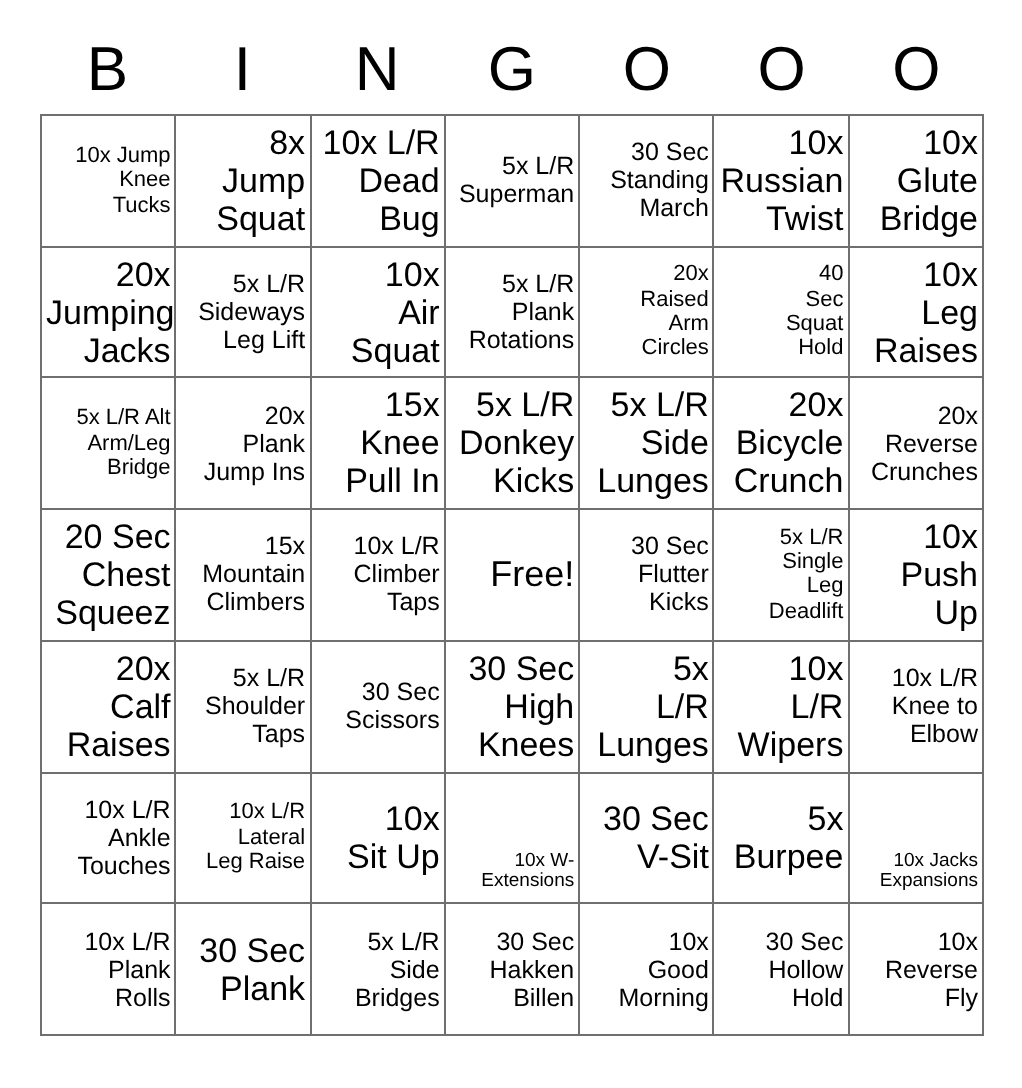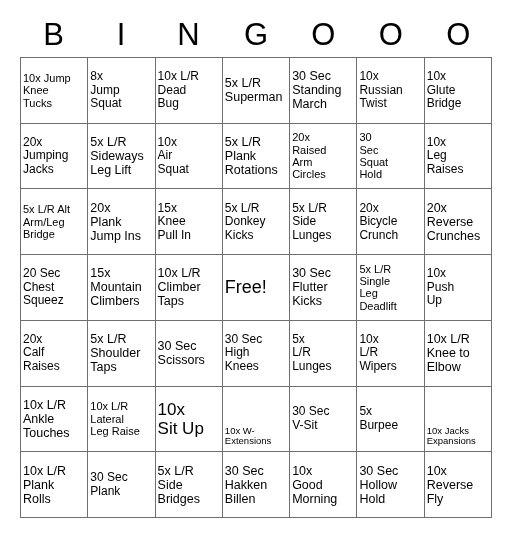--- a/index.html
+++ b/index.html
@@ -58,39 +58,39 @@
     box-sizing: border-box;
     background: #ffffff;
   }
   .cell {
     border-right: 1px solid #6f6f6f;
     border-bottom: 1px solid #6f6f6f;
     box-sizing: border-box;
     display: flex;
     align-items: center;
     justify-content: center;
-    text-align: left;
+    text-align: right;
     padding: 1px 2px;
     overflow: hidden;
     background: #ffffff;
   }
   .cell-text {
     display: block;
     width: 100%;
     line-height: 1.12;
     white-space: pre-line;
     font-family: "Liberation Sans", sans-serif;
     color: #000000;
   }
 
   
   .fs-xs  { font-size: 9.5px; margin-top: 35px; }
   .fs-s   { font-size: 11px; }
   .fs-m   { font-size: 12.5px; }
-  .fs-l   { font-size: 12px; }
+  .fs-l   { font-size: 17px; }
   .fs-xl  { font-size: 17px; }
   .fs-xxl { font-size: 18px; }
 </style>
 </head>
 <body>
 
 <div id="card">
 
   <div id="header-row">
     <div class="header-letter">B</div>
@@ -157,21 +157,21 @@
 Plank
 Rotations</span>
       </div>
       <div class="cell">
         <span class="cell-text fs-s">20x
 Raised
 Arm
 Circles</span>
       </div>
       <div class="cell">
-        <span class="cell-text fs-s">30
+        <span class="cell-text fs-s">40
 Sec
 Squat
 Hold</span>
       </div>
       <div class="cell">
         <span class="cell-text fs-l">10x
 Leg
 Raises</span>
       </div>
       <div class="cell">

